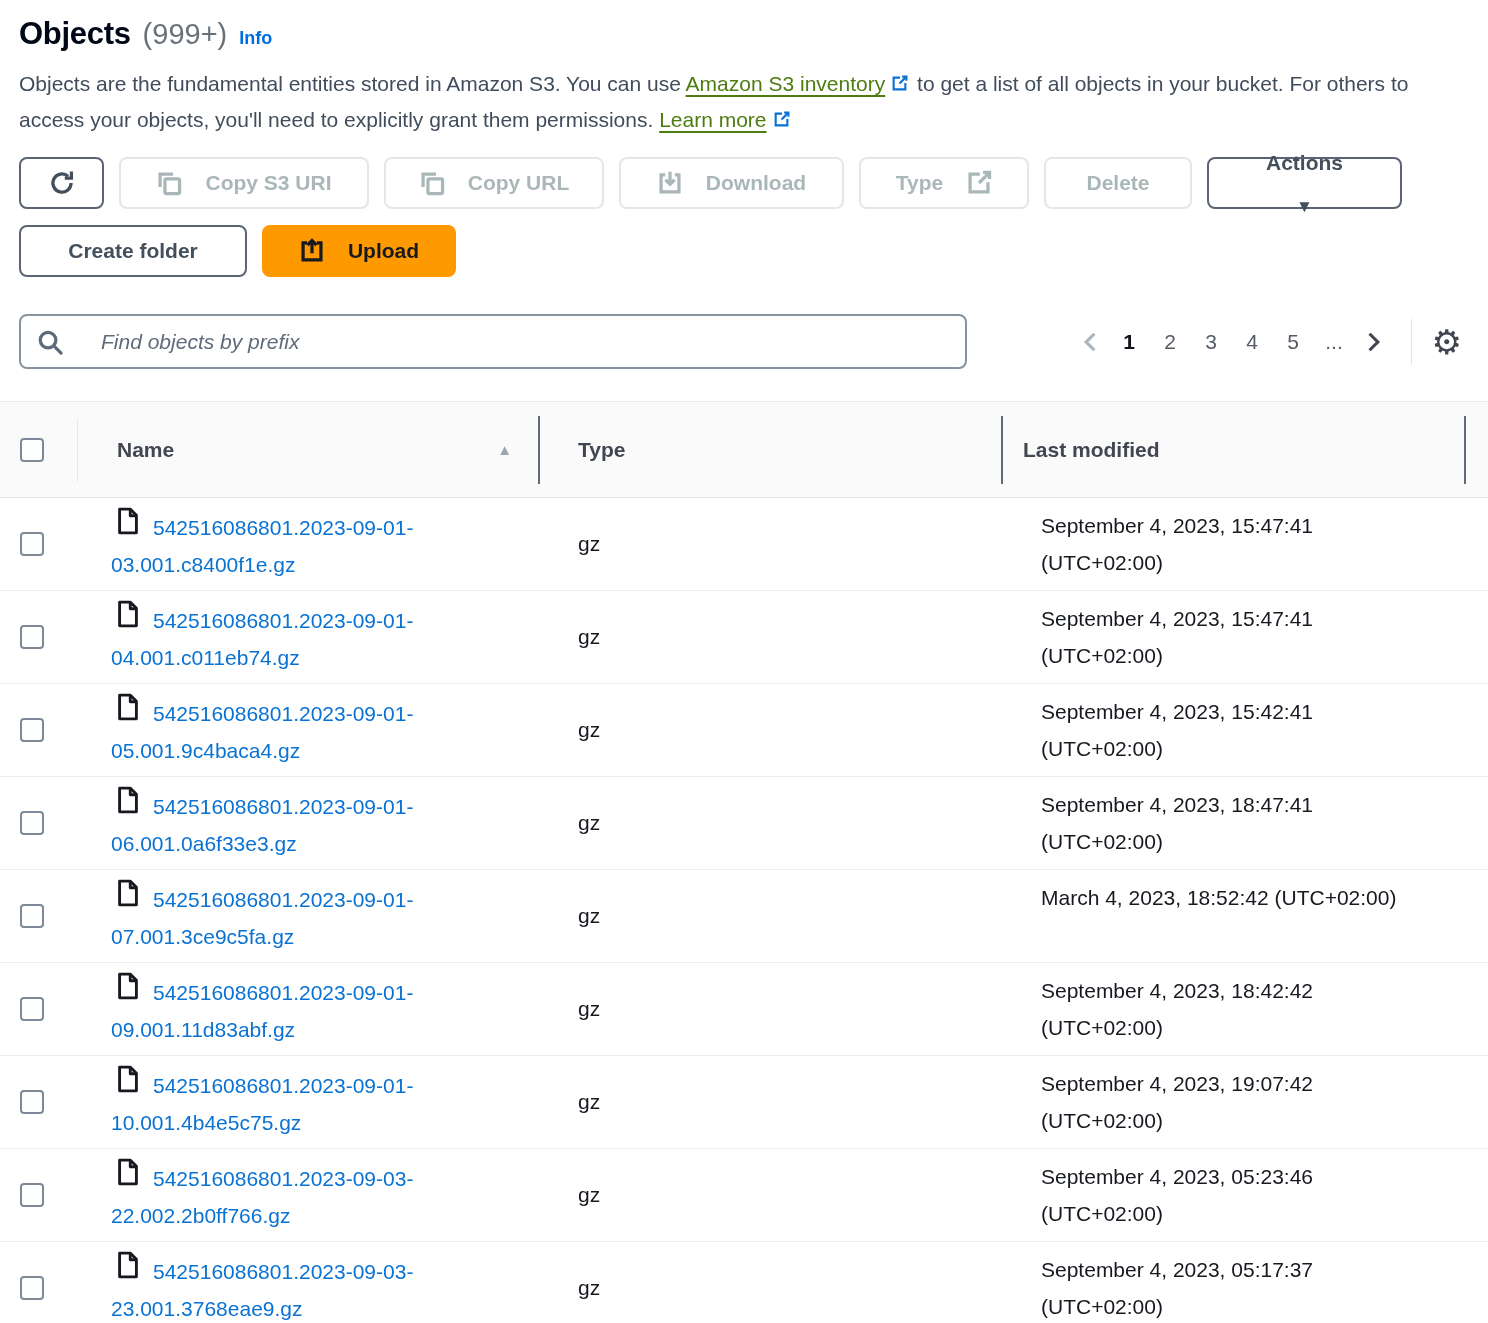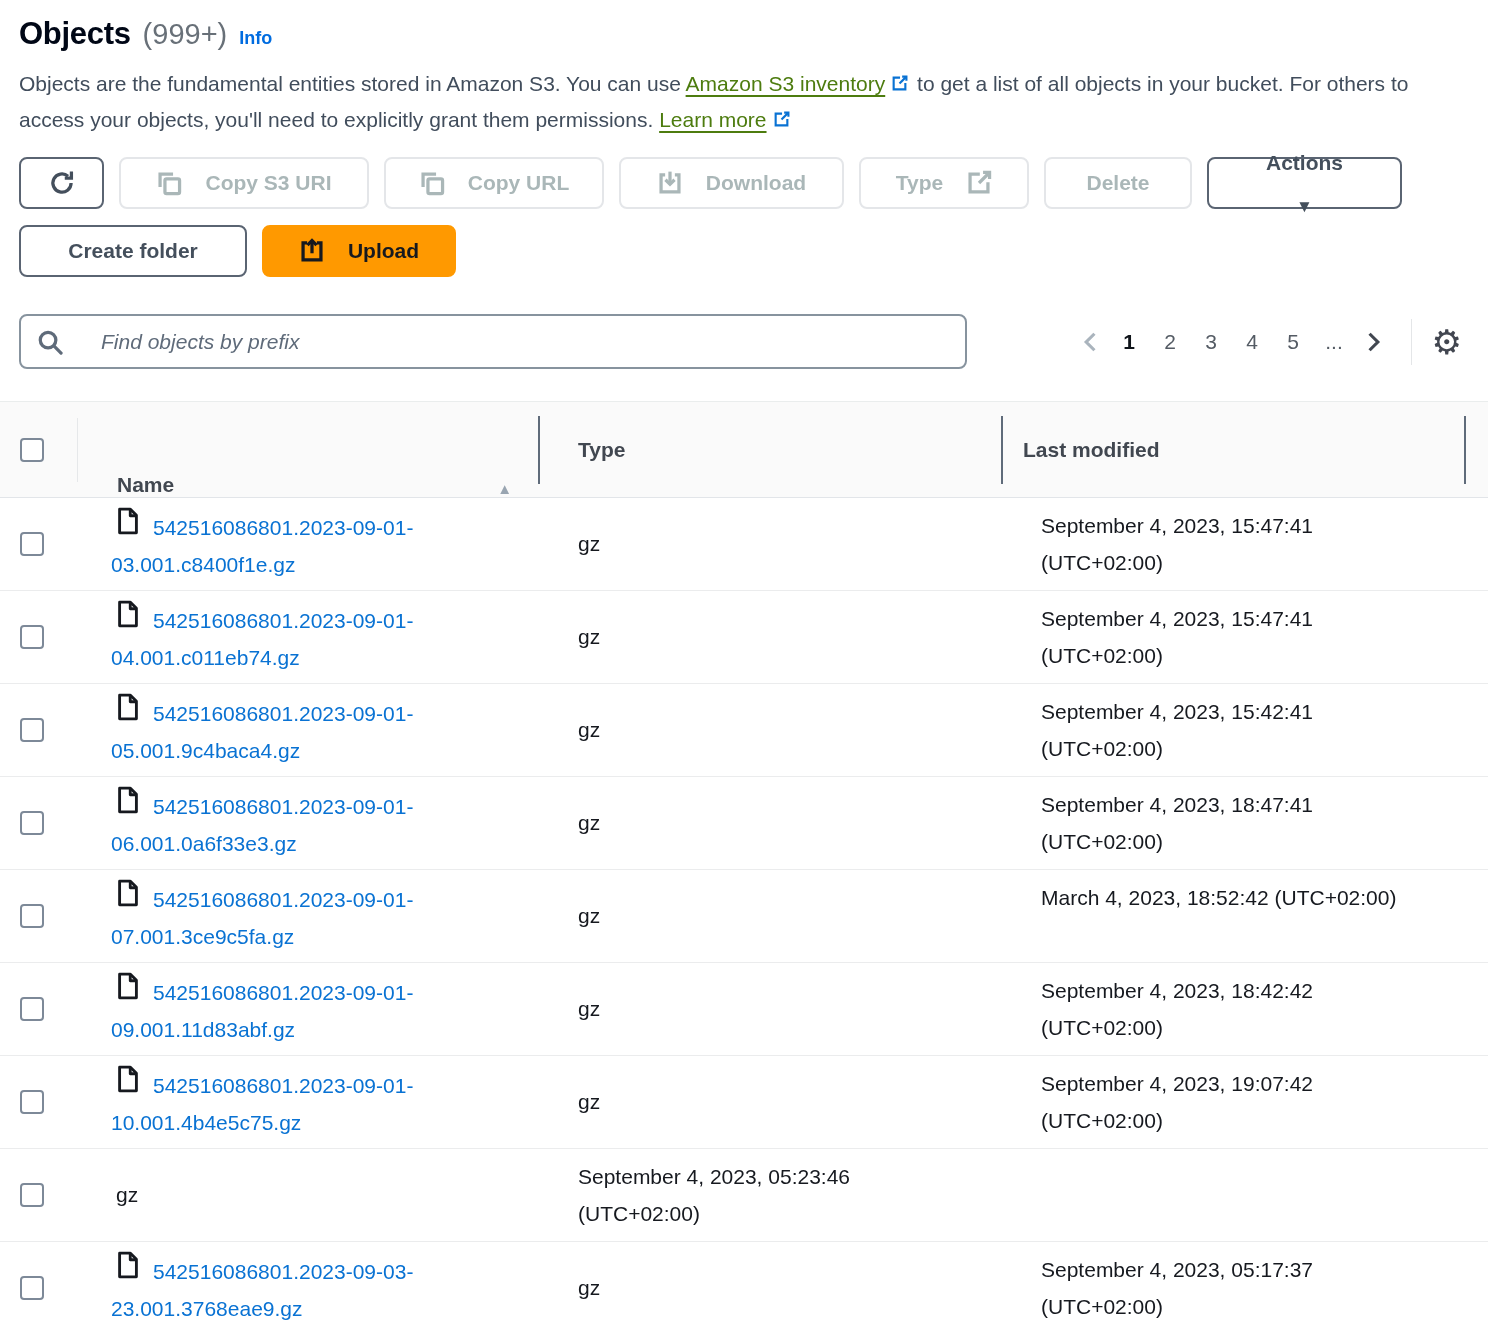--- a/index.html
+++ b/index.html
@@ -52,21 +52,21 @@
   .gear { font-size:34px; line-height:1; color:#424650; cursor:pointer; }
 
   
   .table { margin-top:32px; width:1488px; }
   .tgrid { display:grid; grid-template-columns:78px 462px 463px 463px 1fr; }
   .thead { background:#fafafa; border-top:1px solid #eaeded; border-bottom:1px solid #e2e5e9;
            height:97px; align-items:center; position:relative; }
   .th { font-size:21px; font-weight:bold; color:#414750; display:flex; align-items:center;
         height:100%; position:relative; }
   .th-check { padding-left:20px; }
-  .th-name { padding-left:39px;align-items:flex-end; }
+  .th-name { padding-left:39px; }
   .th-type { padding-left:38px; }
   .th-mod  { padding-left:20px; }
   .sort-ico { margin-left:auto; margin-right:28px; font-size:15px; color:#99a5b1; cursor:pointer; }
   .v-light { position:absolute; right:0; top:16px; width:1px; height:64px; background:#e6e8ea; }
   .v-dark  { position:absolute; right:0; top:14px; width:2px; height:68px; background:#5f6b7a; cursor:col-resize; }
   .checkbox { display:inline-block; width:24px; height:24px; border:2px solid #7d8998; border-radius:4px;
               background:#fff; cursor:pointer; }
 
   .trow { height:93px; border-bottom:1px solid #ebeced; background:#fff; align-items:stretch; }
   .cell { font-size:21px; color:#16191f; }
@@ -314,20 +314,24 @@
             </svg></span><a class="objlink">542516086801.2023-09-01-10.001.4b4e5c75.gz</a></div>
       <div class="cell c-type">gz</div>
       <div class="cell c-mod">September 4, 2023, 19:07:42 (UTC+02:00)</div>
       <div class="cell"></div>
     </div>
 
     <div class="tgrid trow">
       <div class="cell c-check">
           <span class="checkbox"></span>
         </div>
+      <div class="cell c-name"><span class="file-ico"><svg viewBox="0 0 16 18" fill="none" stroke="currentColor" stroke-width="1.9" stroke-linejoin="round">
+              <path d="M9.6 1.1 H2.4 V16.9 H13.6 V5.2 Z"></path>
+              <path d="M9.5 1.3 V5.5 H13.5"></path>
+            </svg></span><a class="objlink">542516086801.2023-09-03-22.002.2b0ff766.gz</a></div>
       <div class="cell c-type">gz</div>
       <div class="cell c-mod">September 4, 2023, 05:23:46 (UTC+02:00)</div>
       <div class="cell"></div>
     </div>
 
     <div class="tgrid trow">
       <div class="cell c-check">
           <span class="checkbox"></span>
         </div>
       <div class="cell c-name"><span class="file-ico"><svg viewBox="0 0 16 18" fill="none" stroke="currentColor" stroke-width="1.9" stroke-linejoin="round">

